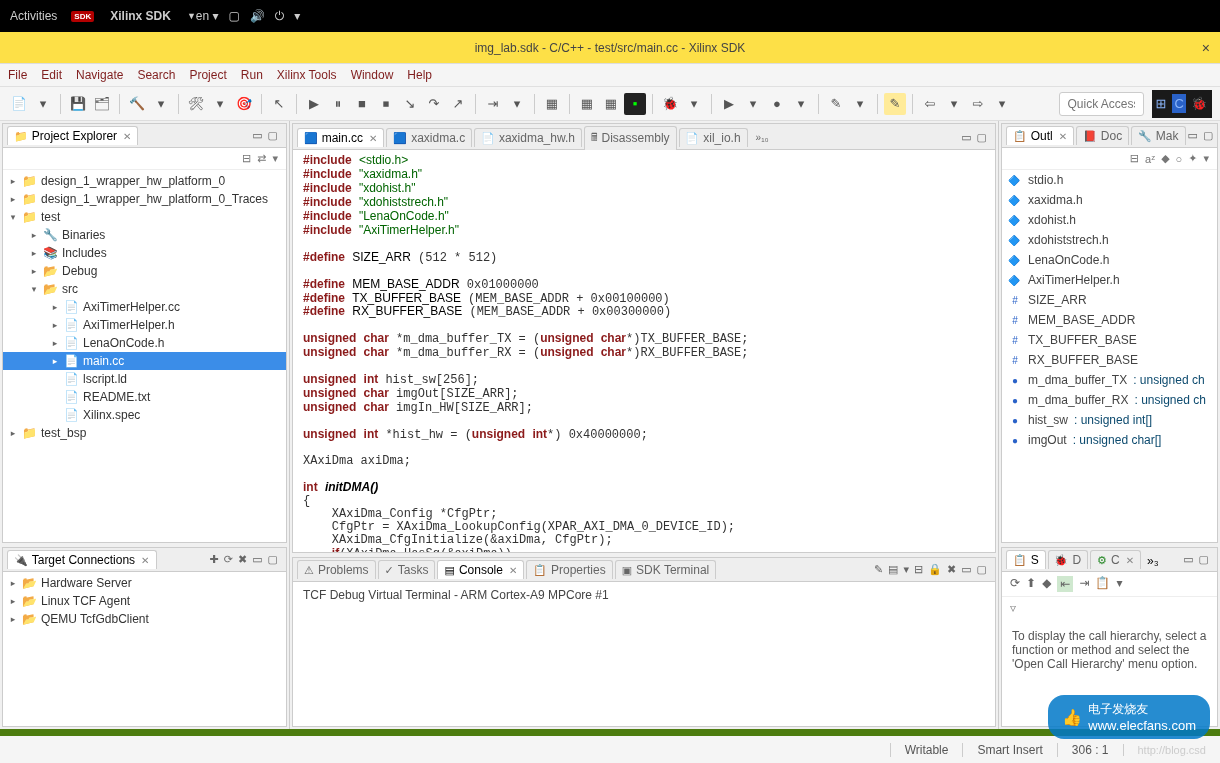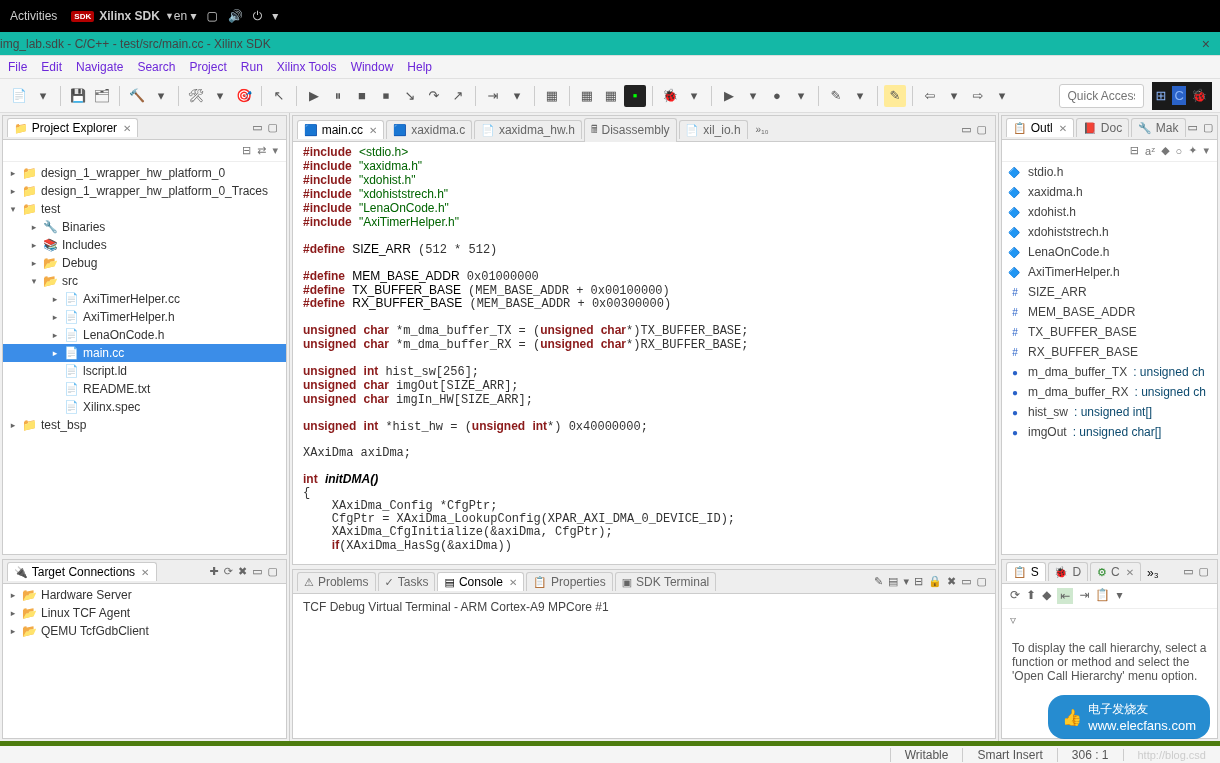--- a/index.html
+++ b/index.html
@@ -3,30 +3,30 @@
 <meta charset="utf-8">
 <style>
 * { margin: 0; padding: 0; box-sizing: border-box; font-family: "Segoe UI", Arial, sans-serif; font-size: 12px; }
 body { background: #f0f0f0; width: 1220px; height: 763px; overflow: hidden; display: flex; flex-direction: column; }
 
 
 .os-bar { background: #000; color: #ccc; height: 32px; display: flex; align-items: center; padding: 0 10px; }
 .os-bar .left { display: flex; gap: 14px; align-items: center; }
 .os-bar .center { flex: 1; text-align: center; }
 .os-bar .right { display: flex; gap: 10px; align-items: center; }
-.os-bar .app { display: flex; gap: 5px; align-items: center; font-weight: 600; }
+.os-bar .app { display: flex; gap: 16px; align-items: center; font-weight: 600; }
 .os-bar .xilinx-icon { background: #b30000; color: #fff; font-size: 8px; padding: 1px 3px; border-radius: 2px; font-weight: bold; }
 .os-bar .dropdown { font-size: 9px; }
 
 
-.window-title { background: #14b8a6; height: 24px; display: flex; align-items: center; justify-content: flex-start; color: #444; border-bottom: 1px solid #ddd; position: relative; }
+.window-title { background: #fde047; height: 32px; display: flex; align-items: center; justify-content: center; color: #444; border-bottom: 1px solid #ddd; position: relative; }
 .window-title .close { position: absolute; right: 10px; cursor: pointer; font-size: 14px; }
 
 
-.menu-bar { background: #f5f5f5; padding: 4px 8px; display: flex; gap: 14px; color: #6d28d9; border-bottom: 1px solid #e0e0e0; }
+.menu-bar { background: #f5f5f5; padding: 4px 8px; display: flex; gap: 14px; color: #7f1d1d; border-bottom: 1px solid #e0e0e0; }
 
 
 .toolbar { background: #f5f5f5; padding: 4px 8px; display: flex; align-items: center; gap: 2px; border-bottom: 1px solid #ddd; height: 34px; }
 .toolbar .tb-btn { width: 22px; height: 22px; display: flex; align-items: center; justify-content: center; border-radius: 2px; color: #555; font-size: 13px; }
 .toolbar .tb-sep { width: 1px; height: 20px; background: #ccc; margin: 0 4px; }
 .toolbar .quick-access { margin-left: auto; border: 1px solid #ccc; padding: 4px 8px; color: #888; background: #fff; border-radius: 3px; font-size: 12px; width: 85px; }
 .toolbar .persp { display: flex; background: #1a1a1a; margin-left: 6px; height: 28px; align-items: center; padding: 0 4px; gap: 6px; }
 .toolbar .persp span { color: #8ab4f8; font-size: 13px; }
 
 
@@ -77,21 +77,21 @@
 .outline-row { display: flex; align-items: center; gap: 6px; padding: 3px 6px; }
 .outline-row .oicon { width: 14px; text-align: center; font-size: 10px; }
 .outline-row .type-suffix { color: #0c4a6e; }
 
 
 .callh-body { padding: 10px; color: #555; flex: 1; }
 .callh-tools { display: flex; gap: 6px; padding: 4px 8px; border-bottom: 1px solid #eee; }
 .callh-tools span { font-size: 12px; color: #666; }
 
 
-.status-bar { height: 22px; border-top: 5px solid #4d7c0f; background: #f5f5f5; display: flex; align-items: center; font-size: 11px; color: #555; }
+.status-bar { height: 34px; border-top: 7px solid #4d7c0f; background: #f5f5f5; display: flex; align-items: center; font-size: 11px; color: #555; }
 .status-bar .cell { border-left: 1px solid #ccc; padding: 0 14px; }
 .status-bar .spacer { flex: 1; }
 .watermark { color: #ccc; font-size: 11px; padding-right: 10px; }
 
 
 .brand-corner { position: absolute; right: 10px; bottom: 24px; background: rgba(0,120,200,0.85); color: #fff; padding: 6px 14px; border-radius: 16px; font-size: 11px; display: flex; align-items: center; gap: 6px; }
 
 .icon-green { color: #2a8a2a; }
 .icon-blue { color: #2a62c8; }
 .icon-orange { color: #c87f2a; }

